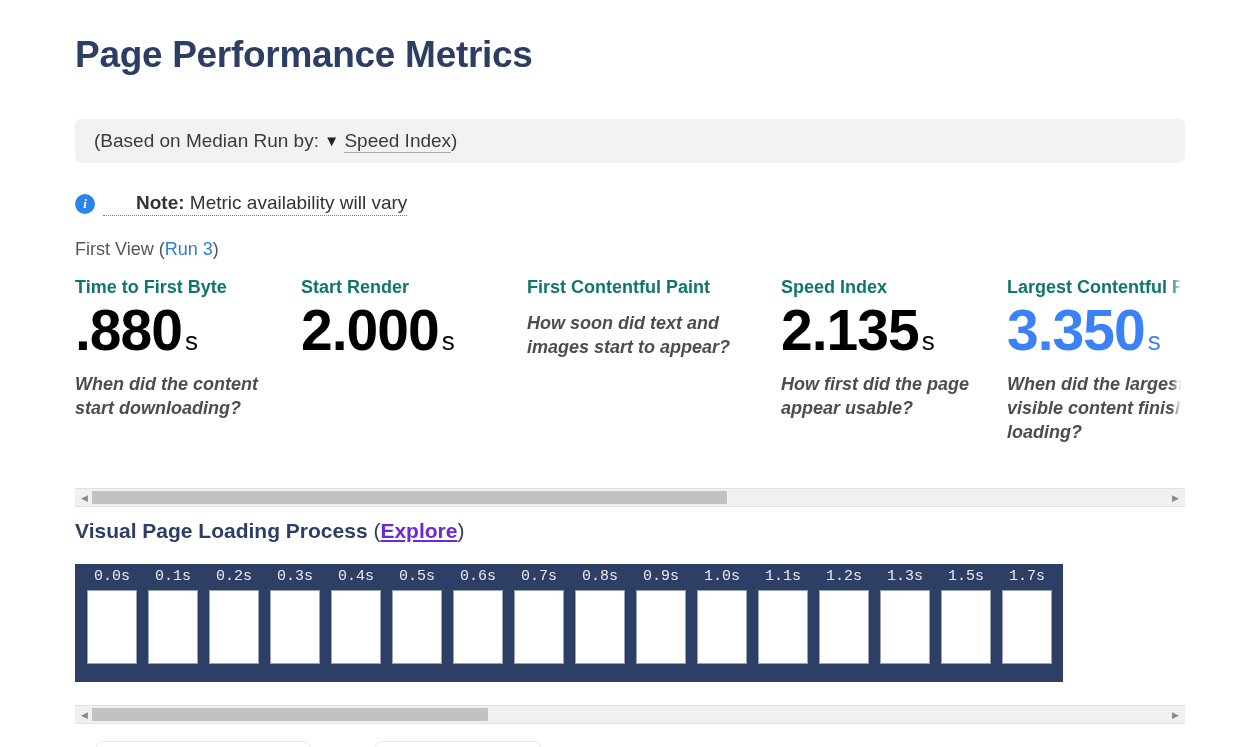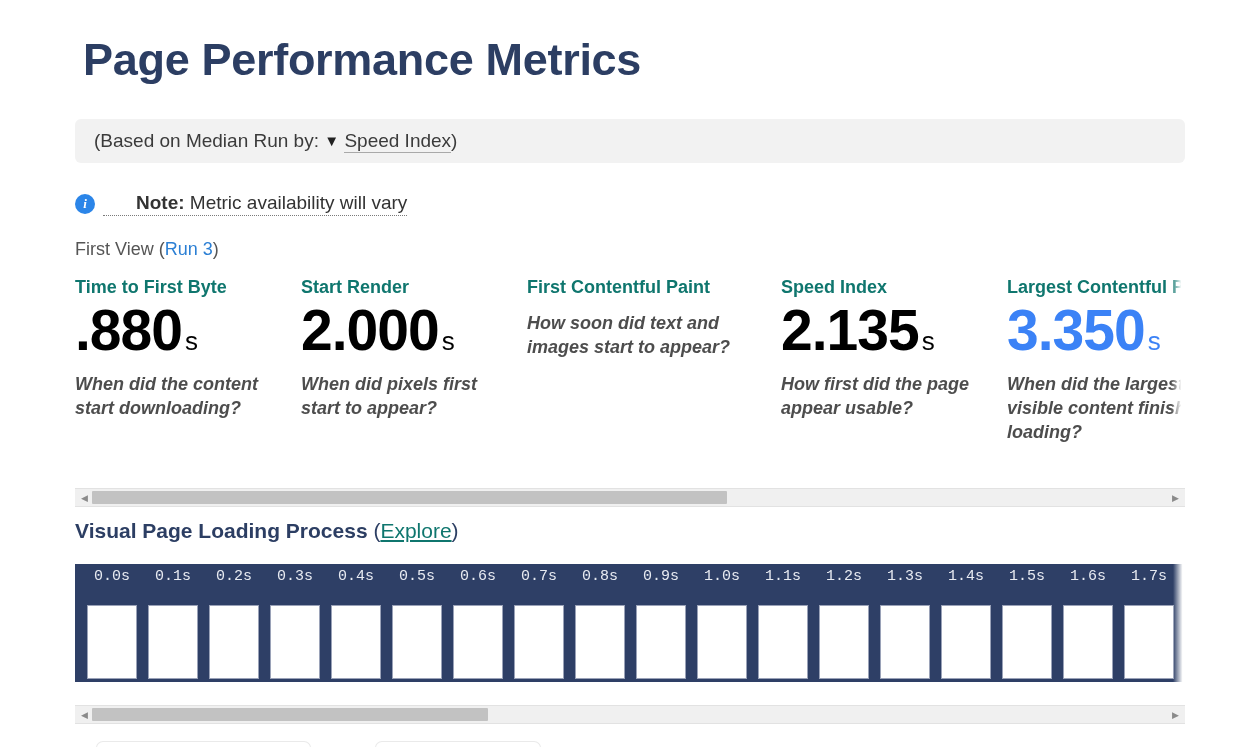--- a/index.html
+++ b/index.html
@@ -21,27 +21,26 @@
     left: 0; top: 0;
     width: 1257px;
     height: 747px;
   }
 
   
   .page-title {
     position: absolute;
     left: 75px;
     top: 36px;
-    font-size: 45px;
+    font-size: 37px;
     font-weight: bold;
     color: #2c3e63;
     letter-spacing: -0.3px;
     line-height: 1.05;
     white-space: nowrap;
-    margin-left: 8px;
   }
 
   
   .median-bar {
     position: absolute;
     left: 75px;
     top: 119px;
     width: 1110px;
     height: 44px;
     background: #f2f2f2;
@@ -221,22 +220,22 @@
     font-size: 21px;
     font-weight: bold;
     color: #2c3e63;
     white-space: nowrap;
   }
   .vpl-heading .paren {
     font-weight: normal;
     color: #2c3e63;
   }
   .explore-link {
-    color: #0f766e;
-    font-weight: normal;
+    color: #6d28d9;
+    font-weight: bold;
     text-decoration: underline;
     cursor: pointer;
   }
 
   
   .filmstrip-clip {
     position: absolute;
     left: 75px;
     top: 564px;
     width: 1110px;
@@ -259,21 +258,21 @@
     width: 50px;
     flex: 0 0 50px;
     margin-right: 11px;
     text-align: center;
   }
   .frame-time {
     font-family: "Liberation Mono", "DejaVu Sans Mono", monospace;
     font-size: 15px;
     color: #e8ebf2;
     line-height: 26px;
-    height: 41px;
+    height: 26px;
   }
   .frame-thumb {
     width: 50px;
     height: 74px;
     background: #ffffff;
     border: 1px solid #9aa2b8;
     box-sizing: border-box;
   }
   .filmstrip-fade {
     position: absolute;
@@ -333,21 +332,20 @@
           <span class="num">.880</span><span class="unit">s</span>
         </div>
         <div class="metric-desc">When did the content start downloading?</div>
       </div>
 
       <div class="metric">
         <div class="metric-label">Start Render</div>
         <div class="metric-value">
           <span class="num">2.000</span><span class="unit">s</span>
         </div>
-        <div class="metric-desc">When did pixels first start to appear?</div>
       </div>
 
       <div class="metric" style="width:254px;flex:0 0 254px;">
         <div class="metric-label">First Contentful Paint</div>
         <div class="metric-desc">How soon did text and images start to appear?</div>
       </div>
 
       <div class="metric">
         <div class="metric-label">Speed Index</div>
         <div class="metric-value">
@@ -432,29 +430,21 @@
       </div>
       <div class="frame">
         <div class="frame-time">1.2s</div>
         <div class="frame-thumb"></div>
       </div>
       <div class="frame">
         <div class="frame-time">1.3s</div>
         <div class="frame-thumb"></div>
       </div>
       <div class="frame">
-        <div class="frame-time">1.4s</div>
-        <div class="frame-thumb"></div>
-      </div>
-      <div class="frame">
         <div class="frame-time">1.5s</div>
-        <div class="frame-thumb"></div>
-      </div>
-      <div class="frame">
-        <div class="frame-time">1.6s</div>
         <div class="frame-thumb"></div>
       </div>
       <div class="frame">
         <div class="frame-time">1.7s</div>
         <div class="frame-thumb"></div>
       </div>
 
     </div>
     <div class="filmstrip-fade"></div>
   </div>

